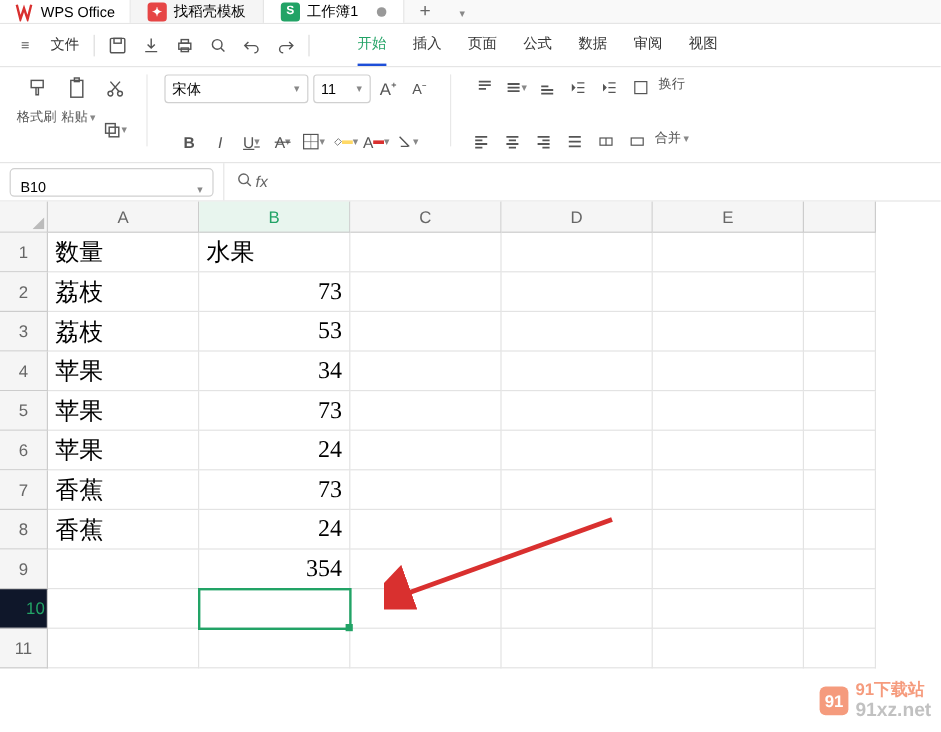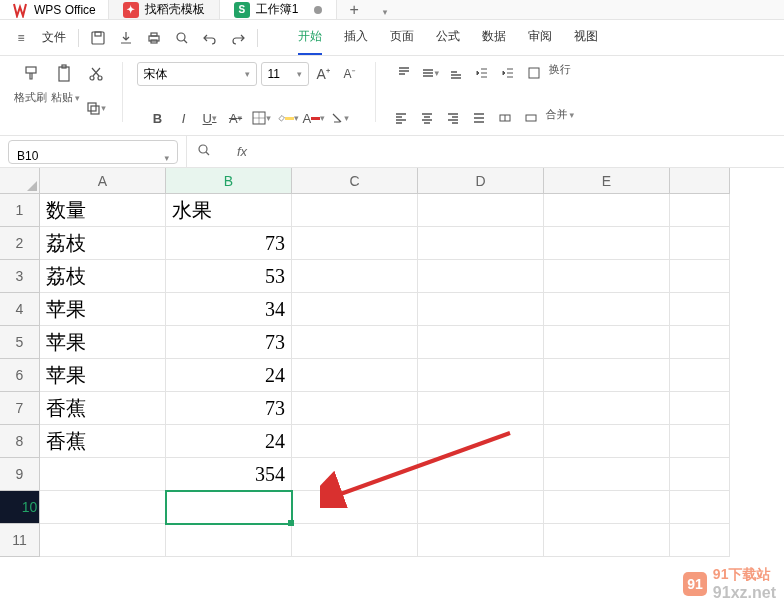--- a/index.html
+++ b/index.html
@@ -36,21 +36,21 @@
 .rb-col { display: flex; flex-direction: column; gap: 4px; align-items: center; }
 .rb-row { display: flex; gap: 4px; align-items: flex-start; }
 .font-select { width: 120px; height: 24px; border: 1px solid #d0d0d0; border-radius: 3px; padding: 0 6px; display: flex; align-items: center; justify-content: space-between; cursor: pointer; }
 .size-select { width: 48px; height: 24px; border: 1px solid #d0d0d0; border-radius: 3px; padding: 0 6px; display: flex; align-items: center; justify-content: space-between; cursor: pointer; }
 .fmt-btn { width: 22px; height: 22px; display: inline-flex; align-items: center; justify-content: center; cursor: pointer; color: #555; font-size: 13px; }
 .color-bar { display: inline-block; width: 14px; height: 3px; }
 
 
 .fxbar { height: 32px; display: flex; align-items: center; border-bottom: 1px solid #e5e5e5; }
 .namebox { width: 170px; height: 24px; margin: 0 8px; border: 1px solid #d0d0d0; border-radius: 4px; display: flex; align-items: flex-end; justify-content: space-between; padding: 0 8px; cursor: text; }
-.fxarea { display: flex; align-items: center; gap: 26px; padding-left: 10px; border-left: 1px solid #e5e5e5; height: 100%; }
+.fxarea { display: flex; align-items: center; gap: 2px; padding-left: 10px; border-left: 1px solid #e5e5e5; height: 100%; }
 .fx-ico { color: #666; cursor: pointer; }
 .fx-label { font-style: italic; color: #666; font-size: 13px; }
 
 
 .gridwrap { position: relative; }
 .colheads { display: flex; height: 26px; }
 .corner { width: 40px; border-right: 1px solid #ccc; border-bottom: 1px solid #ccc; background: #f5f5f5; display: flex; align-items: flex-end; justify-content: flex-end; }
 .corner svg { margin: 0 2px 2px 0; }
 .colhead { border-right: 1px solid #ccc; border-bottom: 1px solid #ccc; background: #f5f5f5; display: flex; align-items: center; justify-content: center; color: #666; font-size: 14px; }
 .colhead.cA { width: 126px; }

